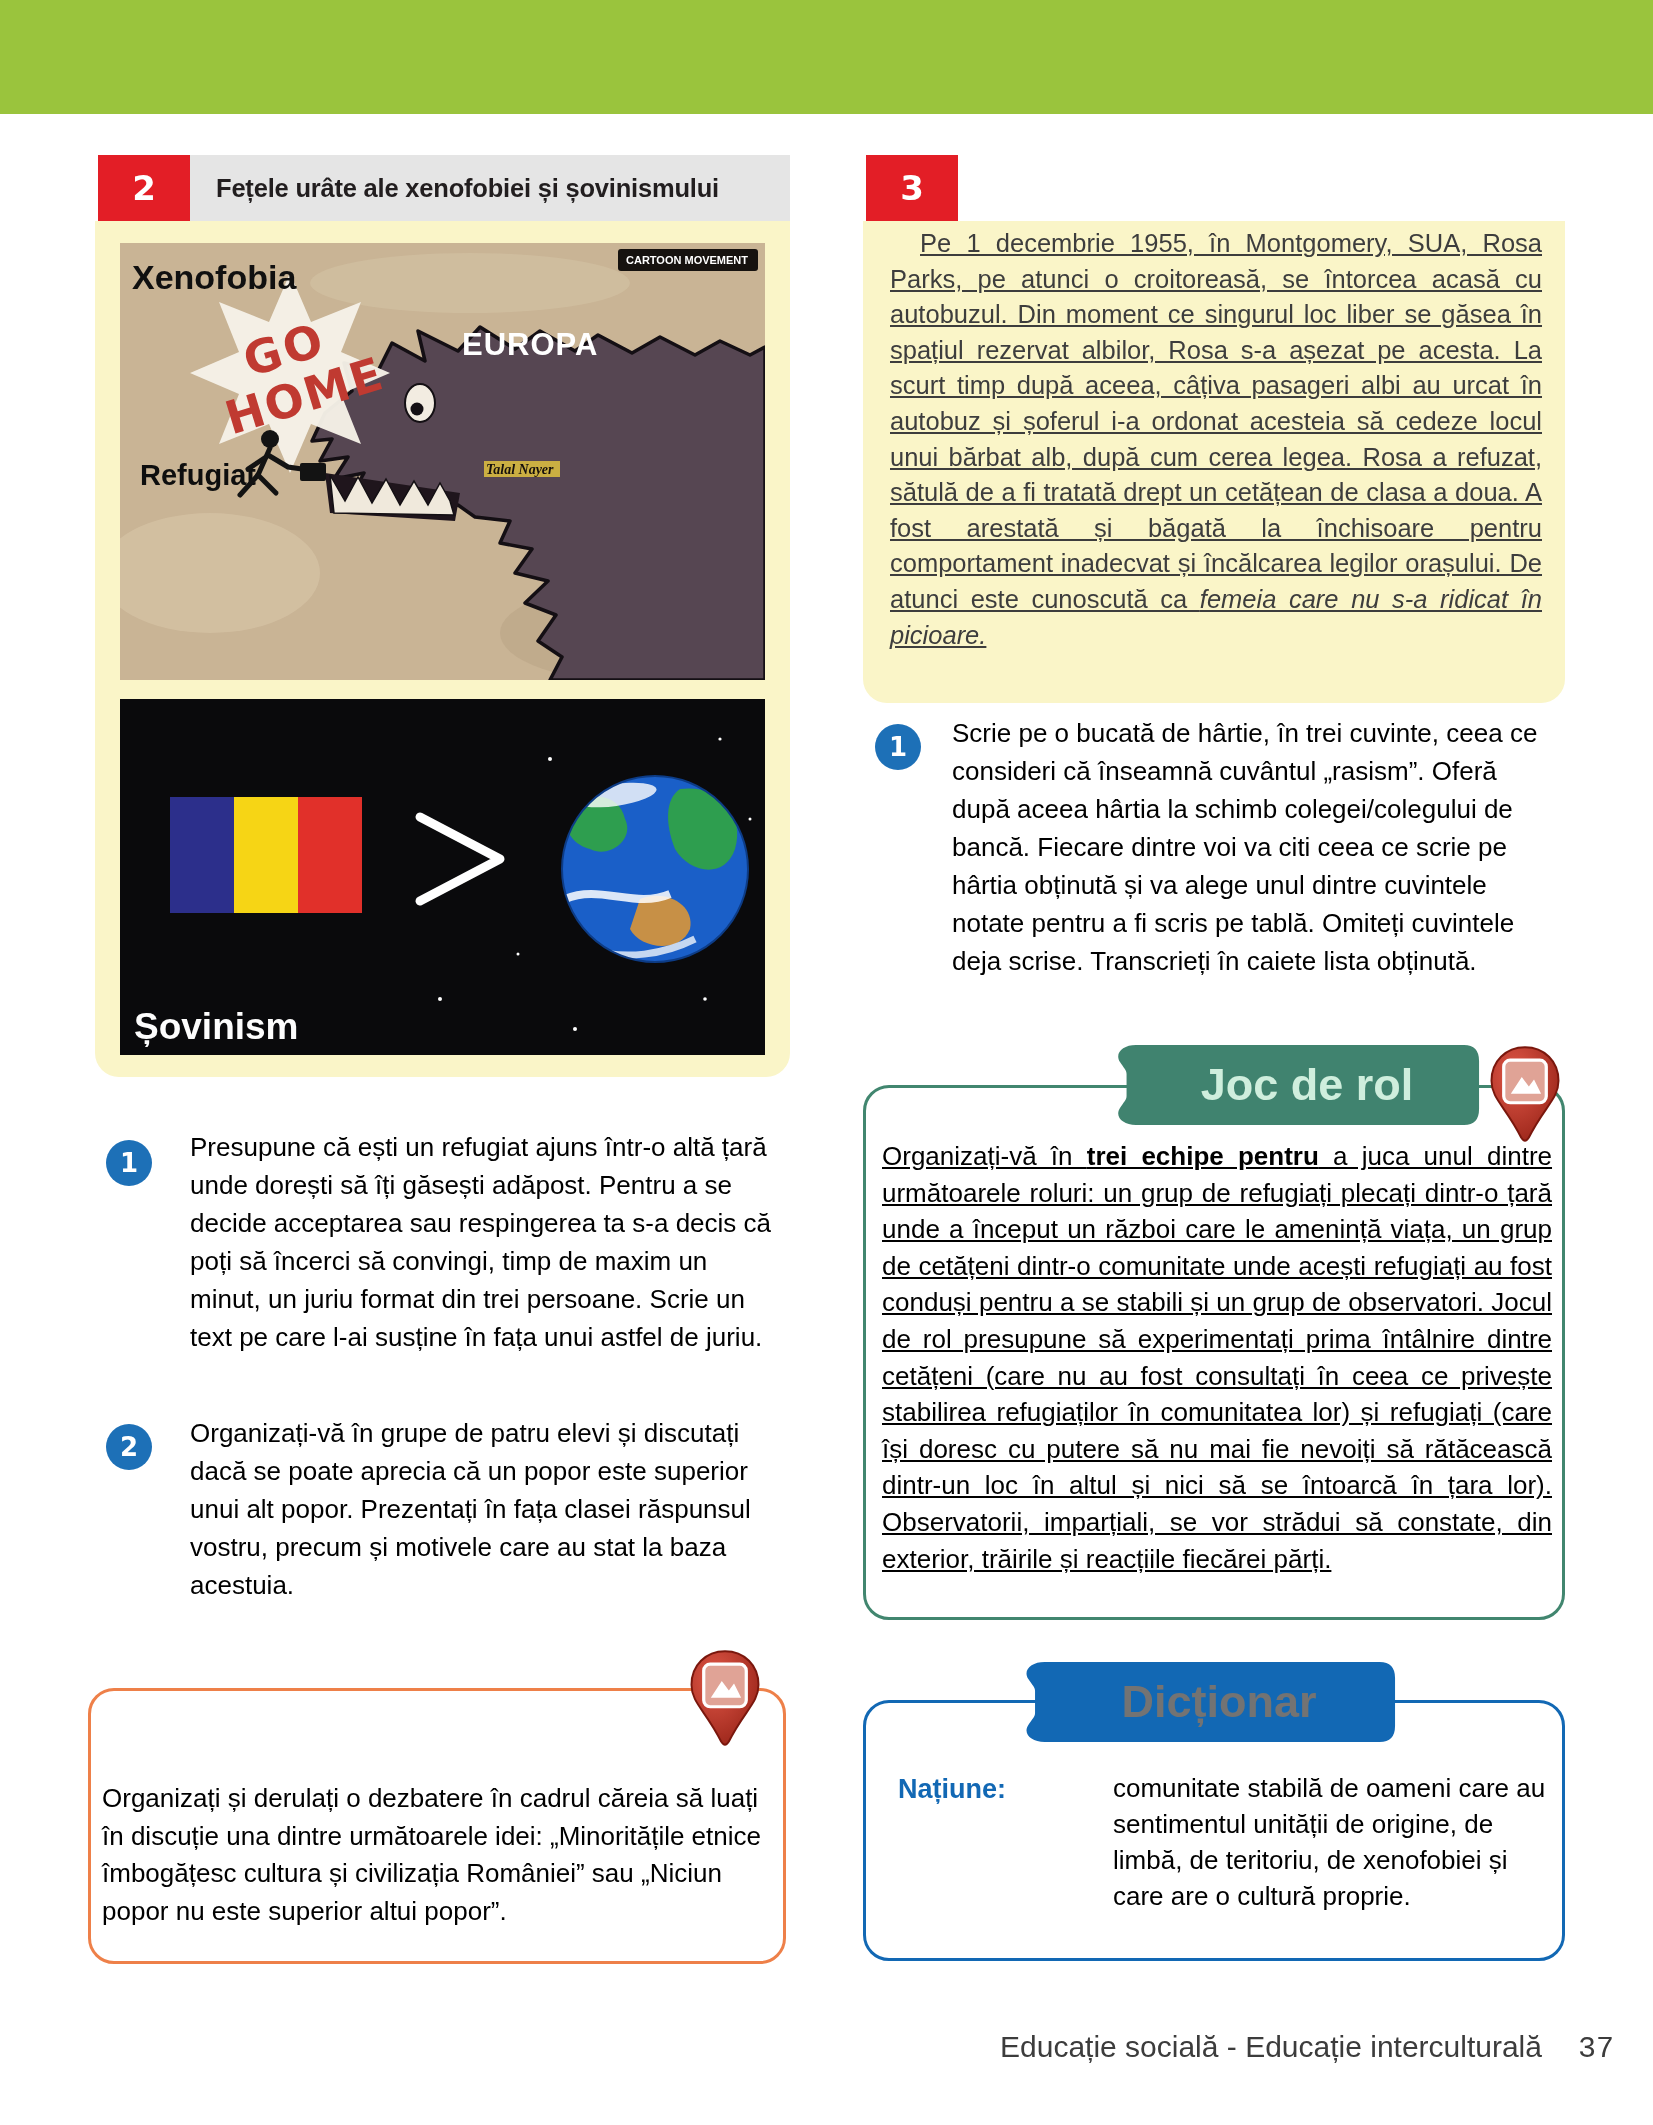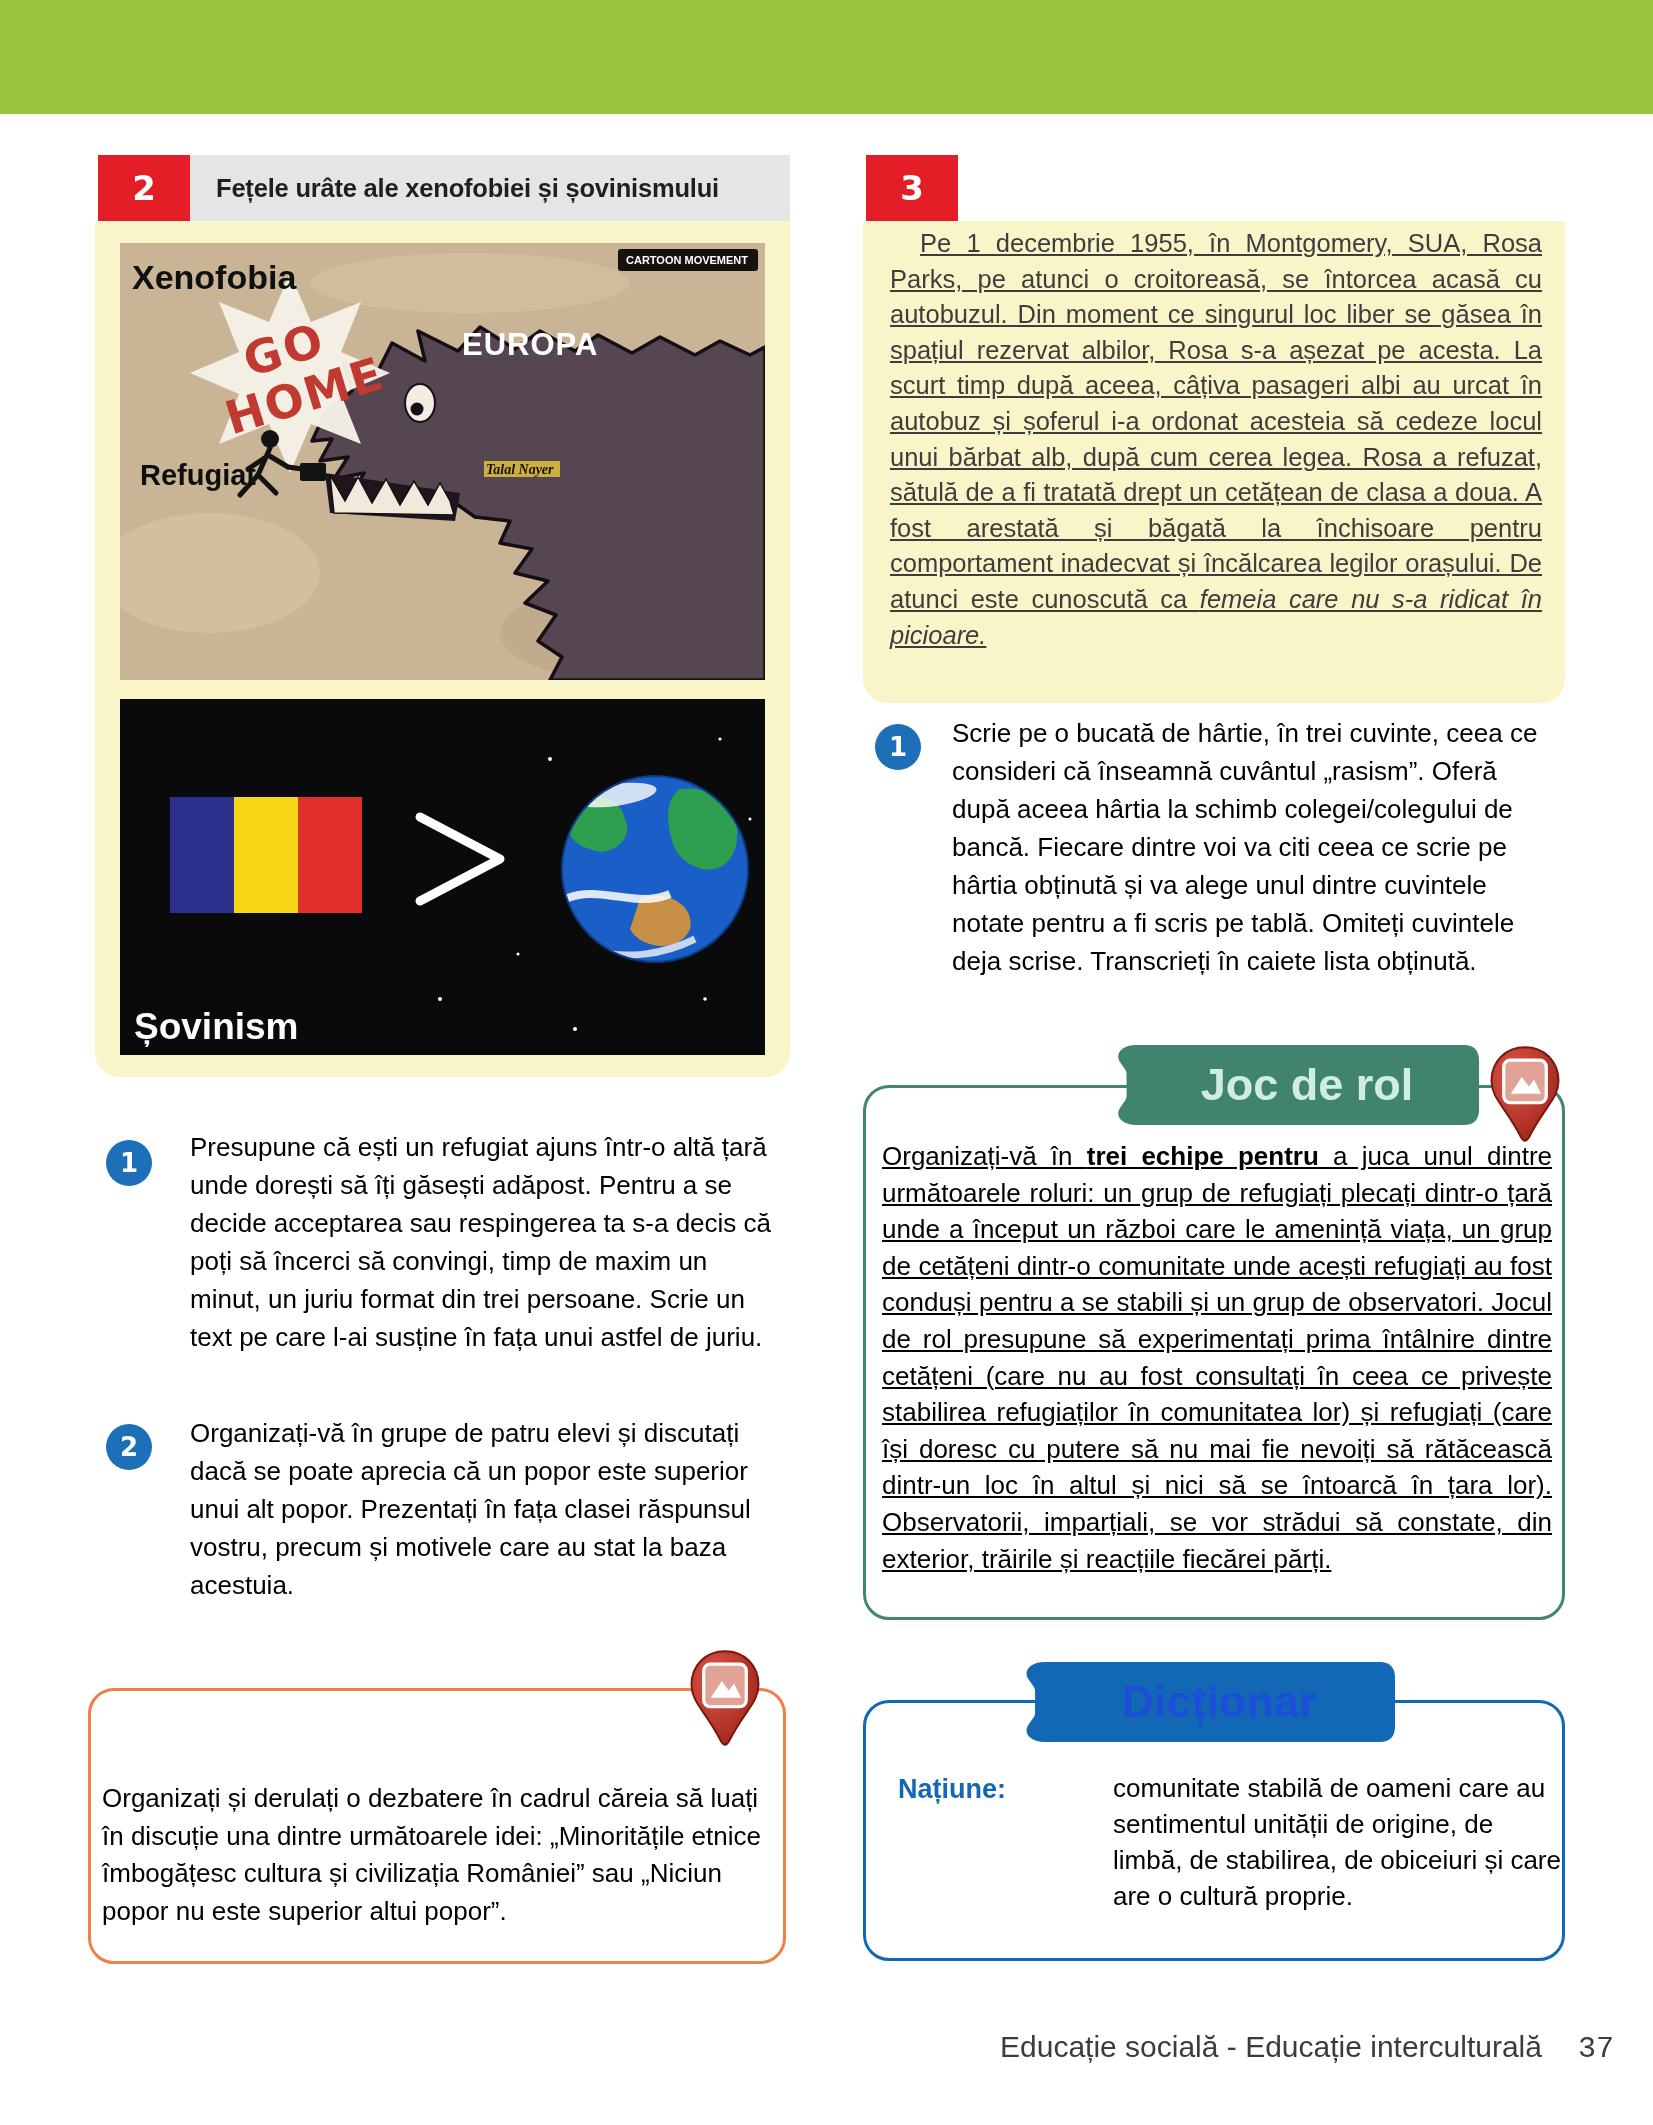--- a/index.html
+++ b/index.html
@@ -190,23 +190,23 @@
   </svg>
   <div class="abs body-text jtext" style="left:882px;top:1138px;width:670px;line-height:36.6px;">
     <span>Organizați-vă în </span><b>trei echipe pentru</b><span> a juca unul dintre următoarele roluri: un grup de refugiați plecați dintr-o țară unde a început un război care le amenință viața, un grup de cetățeni dintr-o comunitate unde acești refugiați au fost conduși pentru a se stabili și un grup de observatori. Jocul de rol presupune să experimentați prima întâlnire dintre cetățeni (care nu au fost consultați în ceea ce privește stabilirea refugiaților în comunitatea lor) și refugiați (care își doresc cu putere să nu mai fie nevoiți să rătăcească dintr-un loc în altul și nici să se întoarcă în țara lor). Observatorii, imparțiali, se vor strădui să constate, din exterior, trăirile și reacțiile fiecărei părți.</span>
   </div>
 
   <div class="roundbox box-dict" style="left:863px;top:1700px;width:702px;height:261px;"></div>
   <div class="banner" style="left:1012px;top:1661px;width:384px;height:82px;">
     <svg viewBox="0 0 400 82" preserveAspectRatio="none">
       <path d="M34,1 H383 Q399,1 399,17 V65 Q399,81 383,81 H34 C20,81 11,73 17,64 C21,58 24,56 24,52 V30 C24,26 21,24 17,18 C11,9 20,1 34,1 Z" fill="#1268b4"></path>
     </svg>
-    <span class="lbl" style="color:#1d4ed8;">Dicționar</span>
+    <span class="lbl" style="color:#737373;">Dicționar</span>
   </div>
   <div class="abs dict-term" style="left:898px;top:1774px;">Națiune:</div>
-  <div class="abs body-text" style="left:1113px;top:1770px;width:450px;line-height:36px;">comunitate stabilă de oameni care au sentimentul unității de origine, de limbă, de stabilirea, de obiceiuri și care are o cultură proprie.</div>
+  <div class="abs body-text" style="left:1113px;top:1770px;width:450px;line-height:36px;">comunitate stabilă de oameni care au sentimentul unității de origine, de limbă, de teritoriu, de xenofobiei și care are o cultură proprie.</div>
 
   <div class="abs footer" style="left:1000px;top:2030px;width:620px;">
     <span>Educație socială - Educație interculturală</span>
     <span class="num">37</span>
   </div>
 
 </div>
 
 </body></html>

